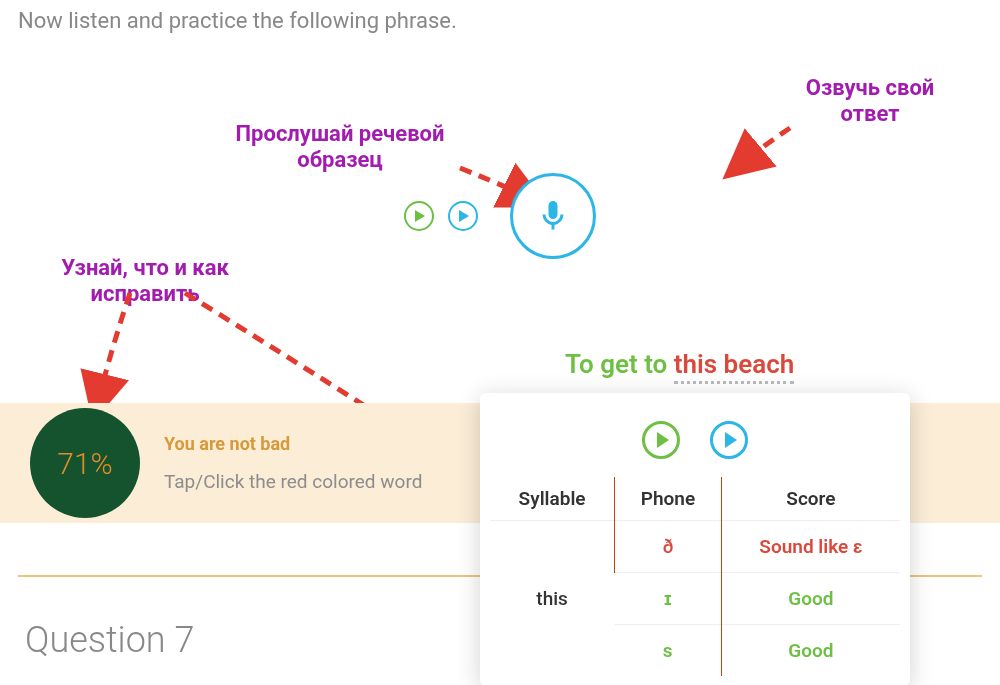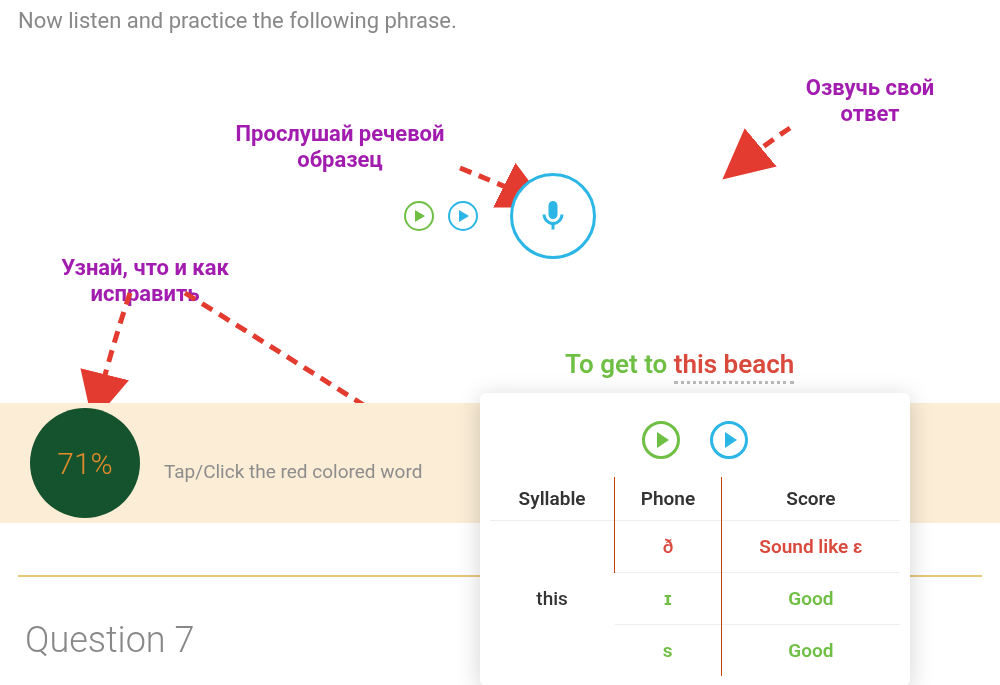--- a/index.html
+++ b/index.html
@@ -169,20 +169,21 @@
     </div>
   </div>
 
   <div class="phrase">
     <span class="g">To get to </span><span class="r dot-underline">this beach</span>
   </div>
 
   <div class="feedback-bar">
     <div class="score-circle">71%</div>
     <div class="fb-text">
+      <div class="fb-title">You are not bad</div>
       <div class="fb-sub">Tap/Click the red colored word</div>
     </div>
   </div>
 
   <div class="divider"></div>
 
   <div class="question-label">Question 7</div>
 
   <div class="popup">
     <div class="popup-controls">

